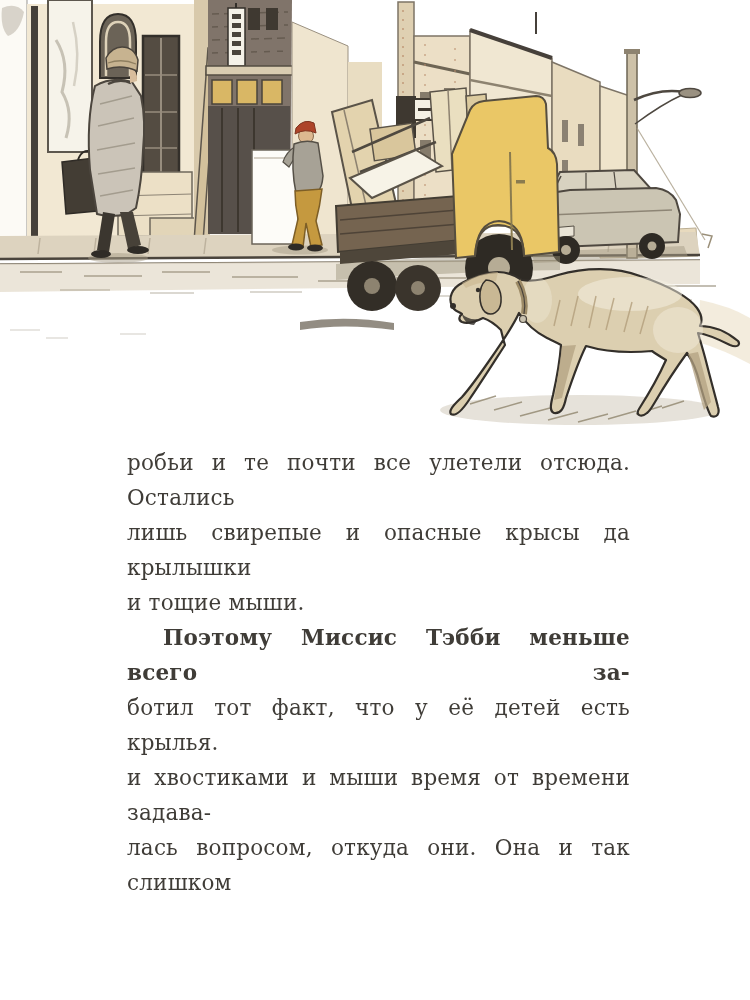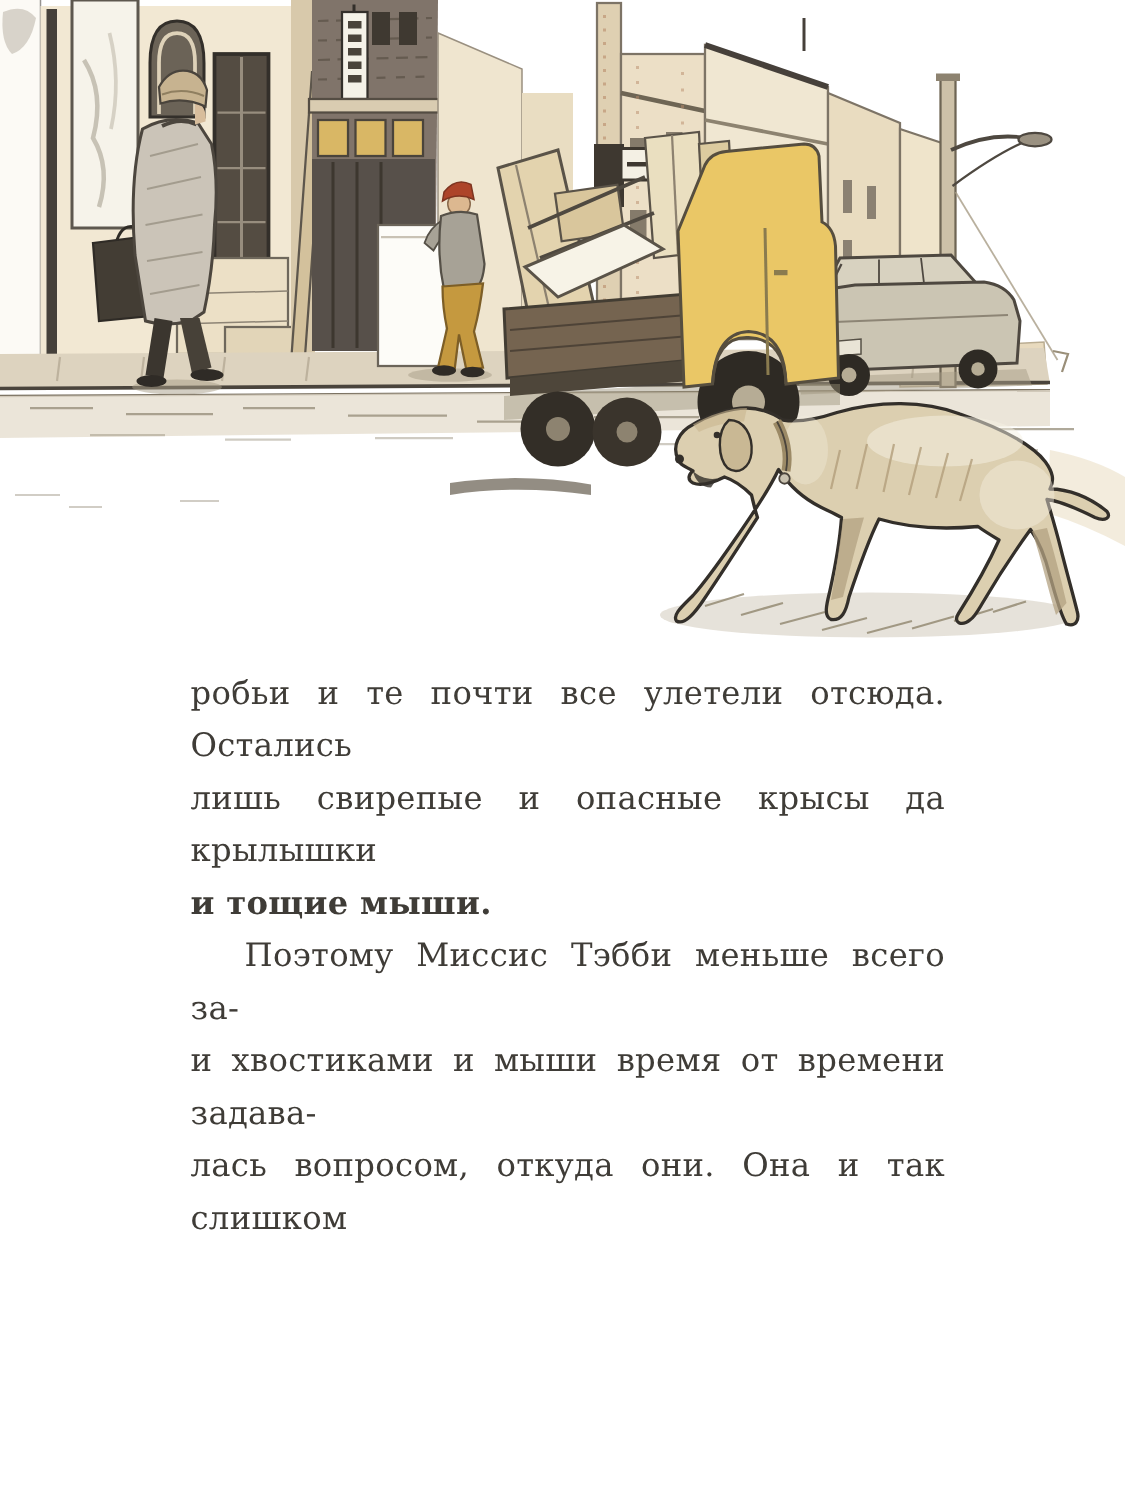--- a/index.html
+++ b/index.html
@@ -7,22 +7,22 @@
   .page{width:706px;height:1000px;background:#fff;}
   .illustration{display:block;margin:0 auto;}
   .text-block{width:503px;margin:10px 0 0 127px;}
   .line{
     margin:0;padding:0;
     font-size:21.5px;line-height:35px;
     color:#3f3c37;
     text-align:justify;text-align-last:justify;
     letter-spacing:0.2px;
   }
-  .line.para-end{text-align-last:left;font-weight:bold;}
-  .line.indent{text-indent:36px;}
+  .line.para-end{text-align-last:left;}
+  .line.indent{text-indent:36px;font-weight:bold;}
   svg{shape-rendering:geometricPrecision;}
 </style>
 </head>
 <body>
 
 <div class="page">
 
   <svg class="illustration" width="750" height="435" viewBox="0 0 750 435" role="img" aria-label="Pen-and-watercolor street scene: a person in a long grey coat and knit hat walks past shopfronts carrying a bag; a man in a red cap leans on a white appliance beside a yellow truck piled high with furniture; a pale sedan is parked beyond a lamp post; a cream-colored dog trots across the street in the foreground">
 
     <g>
@@ -320,18 +320,19 @@
       <path d="M518 281 C524 292 526 303 524 314" fill="none" stroke="#4a443c" stroke-width="1.2"></path>
       <circle cx="523" cy="319" r="3.5" fill="#c9c2b0" stroke="#4a443c" stroke-width="1.2"></circle>
     </g>
   </svg>
 
   <div class="text-block">
     <p class="line">робьи и те почти все улетели отсюда. Остались</p>
     <p class="line">лишь свирепые и опасные крысы да крылышки</p>
     <p class="line para-end">и тощие мыши.</p>
     <p class="line indent">Поэтому Миссис Тэбби меньше всего за-</p>
+    <p class="line">ботил тот факт, что у её детей есть крылья.</p>
     <p class="line">и хвостиками и мыши время от времени задава-</p>
     <p class="line">лась вопросом, откуда они. Она и так слишком</p>
 
   </div>
 
 </div>
 
 </body></html>

